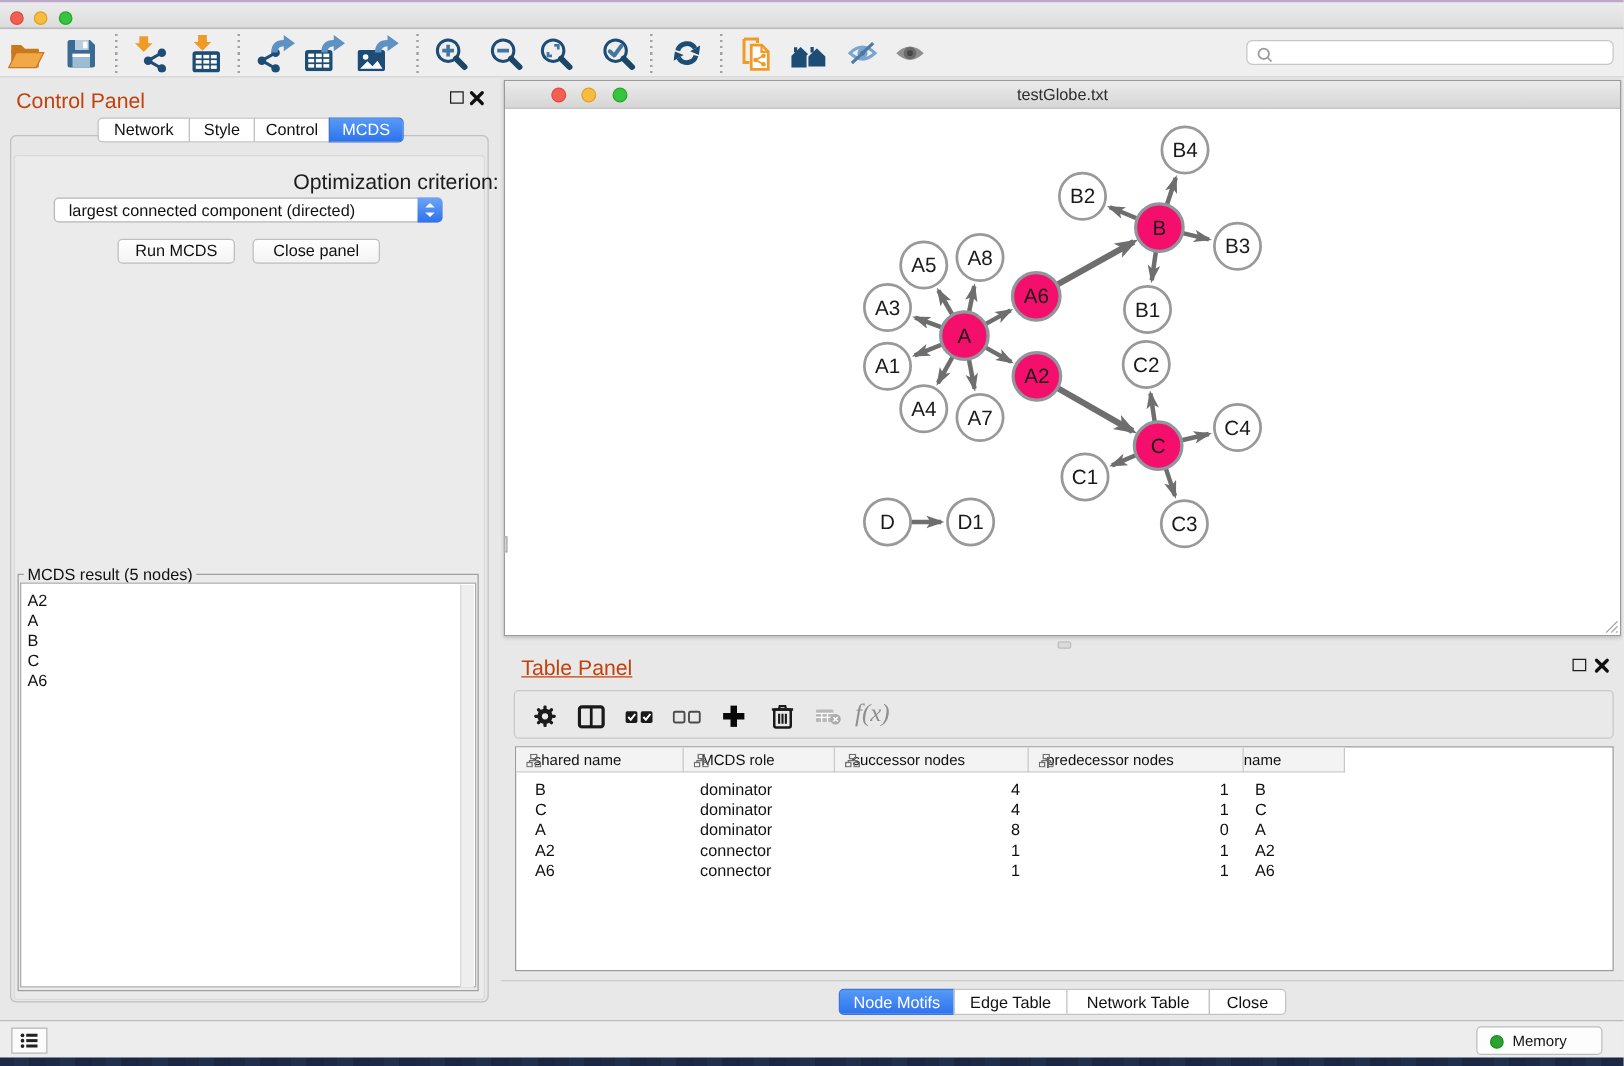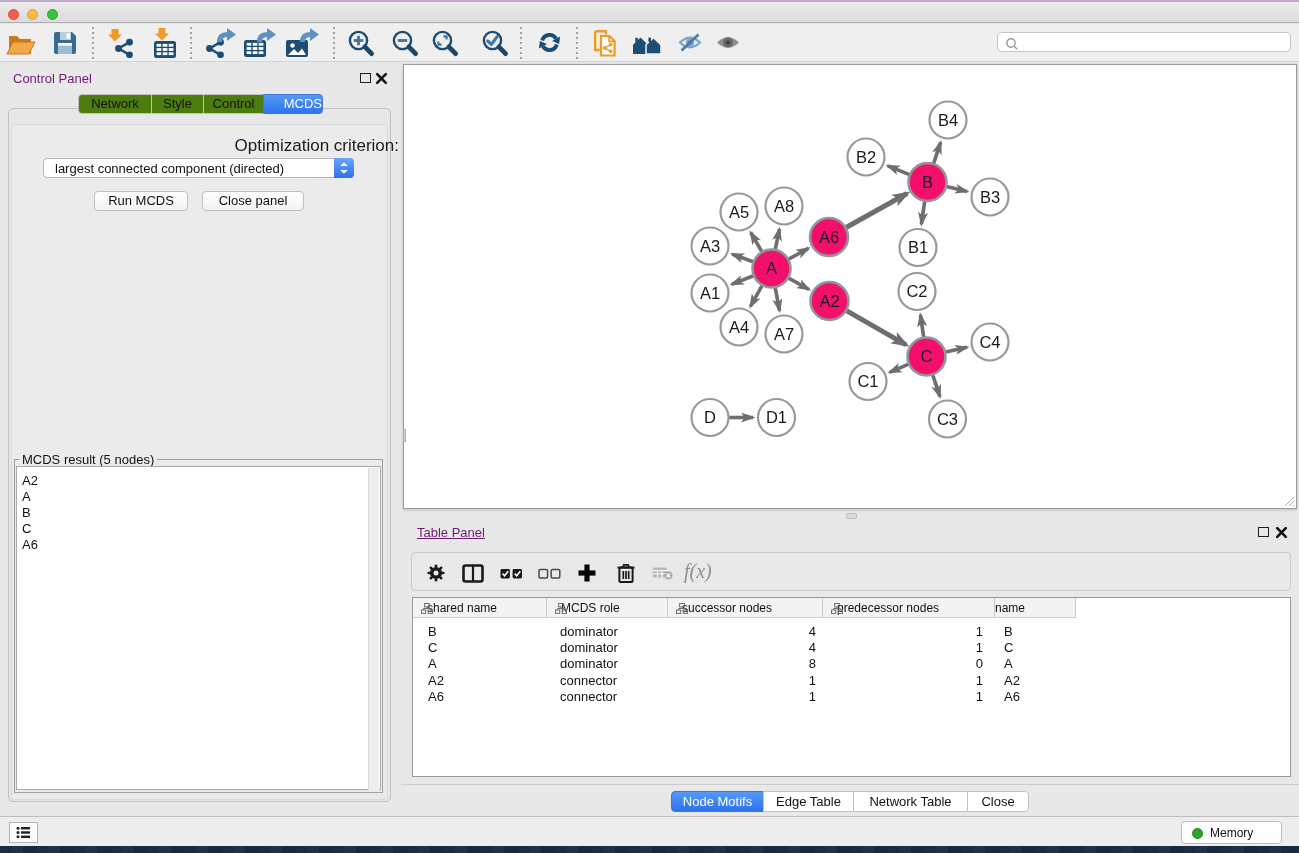--- a/index.html
+++ b/index.html
@@ -14,25 +14,25 @@
   font-size:13px; color:#3c3c3c; }
 .tl { position:absolute; border-radius:50%; }
 #toolbar { left:0; top:24px; width:1299px; height:38px; background:#efefef;
   border-bottom:1px solid #d4d4d4; }
 .tsep { position:absolute; top:3px; height:33px; width:1.6px;
   background:repeating-linear-gradient(180deg,#a2a2a2 0 1.8px,transparent 1.8px 5px); }
 .ticon { position:absolute; top:29px; }
 #searchbox { left:997px; top:32px; width:294px; height:20px; background:#fff;
   border:1px solid #c6c6c6; border-radius:5px; }
 
-.phead { font-size:13px; color:#701a75; }
+.phead { font-size:17px; color:#c2410c; }
 .float-ic { width:11px; height:10px; border:1.6px solid #1e1e1e; background:transparent; }
 
 #cp-tabs { top:94px; }
-.tabbtn { position:absolute; top:0; height:20px; background:#4d7c0f; border:1px solid #c2c2c2;
+.tabbtn { position:absolute; top:0; height:20px; background:#ffffff; border:1px solid #c2c2c2;
   font-size:13px; color:#111; text-align:center; line-height:18px; }
 .tabblue { background:linear-gradient(#559af6,#2e73ee); color:#fff; border-color:#3a77d6; }
 #cp-outer { left:8px; top:108px; width:383px; height:694px; border:1px solid #c0c0c0;
   border-radius:5px; background:#e7e7e7; }
 #cp-inner { left:11px; top:124px; width:377px; height:676px; border:1px solid #dadada;
   border-radius:3px; background:#ebebeb; }
 #optlabel { left:0px; top:136px; width:399px; text-align:right; font-size:17px; color:#1c1c1c; }
 #dropdown { left:43px; top:158px; width:311px; height:20px; background:#fff;
   border:1px solid #b6b6b6; border-radius:4px; }
 #dropdown .dtext { position:absolute; left:11px; top:2px; font-size:13px; color:#111; }
@@ -248,21 +248,21 @@
 <svg class="abs" style="left:375px;top:72px" width="13" height="13" viewBox="0 0 13 13">
   <path d="M2.2 2.2 L10.8 10.8 M10.8 2.2 L2.2 10.8" stroke="#111" stroke-width="2.6" stroke-linecap="round"></path>
 </svg>
 
 <div class="abs" id="cp-outer"></div>
 <div class="abs" id="cp-inner"></div>
 <div class="abs" id="cp-tabs">
   <div class="tabbtn" style="left:78px;width:74px;border-radius:4px 0 0 4px;">Network</div>
   <div class="tabbtn" style="left:151px;width:53px;">Style</div>
   <div class="tabbtn" style="left:203px;width:61px;">Control</div>
-  <div class="tabbtn tabblue" style="left:263px;width:60px;border-radius:0 4px 4px 0;text-align:right;">MCDS</div>
+  <div class="tabbtn tabblue" style="left:263px;width:60px;border-radius:0 4px 4px 0;">MCDS</div>
 </div>
 <div class="abs" id="optlabel">Optimization criterion:</div>
 <div class="abs" id="dropdown">
   <div class="dtext">largest connected component (directed)</div>
   <div class="step">
     <svg width="20" height="20" viewBox="0 0 20 20">
       <path d="M6.2 8 L10 4.4 L13.8 8 Z" fill="#fff"></path>
       <path d="M6.2 12 L10 15.6 L13.8 12 Z" fill="#fff"></path>
     </svg>
   </div>
@@ -275,20 +275,26 @@
 <div class="abs" id="mlist">
   <div class="sb"></div>
   <div class="it" style="margin-top:6px;">A2</div>
   <div class="it">A</div>
   <div class="it">B</div>
   <div class="it">C</div>
   <div class="it">A6</div>
 </div>
 
 <div class="abs" id="netwin">
+  <div id="nettb">
+    <div class="tl" style="left:37px;top:5px;width:12px;height:12px;background:#f45f53;border:0.5px solid #dd4a40;"></div>
+    <div class="tl" style="left:61px;top:5px;width:12px;height:12px;background:#f8bd3f;border:0.5px solid #dfa123;"></div>
+    <div class="tl" style="left:86px;top:5px;width:12px;height:12px;background:#37c43e;border:0.5px solid #27a72e;"></div>
+    <div class="title">testGlobe.txt</div>
+  </div>
   <svg id="graph" style="position:absolute;left:0;top:22px;" width="892" height="421" viewBox="0 0 892 421">
     <defs>
       <marker id="ah" markerWidth="17" markerHeight="12" refX="12.5" refY="5" orient="auto" markerUnits="userSpaceOnUse">
         <path d="M0.5,0 L15,5 L0.5,10 L4,5 Z" fill="#6e6e6e"></path>
       </marker>
       <marker id="ah2" markerWidth="21" markerHeight="15" refX="15" refY="6.5" orient="auto" markerUnits="userSpaceOnUse">
         <path d="M0.5,0 L19,6.5 L0.5,13 L5,6.5 Z" fill="#6e6e6e"></path>
       </marker>
     </defs>
     <line x1="358.8" y1="166.3" x2="346.7" y2="145.4" stroke="#6e6e6e" stroke-width="3.6" marker-end="url(#ah)"></line>

